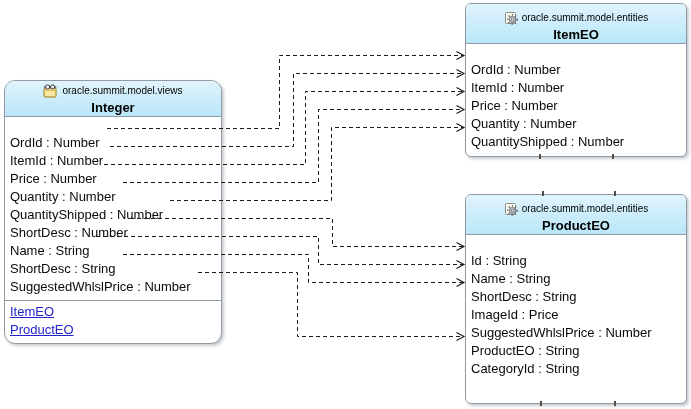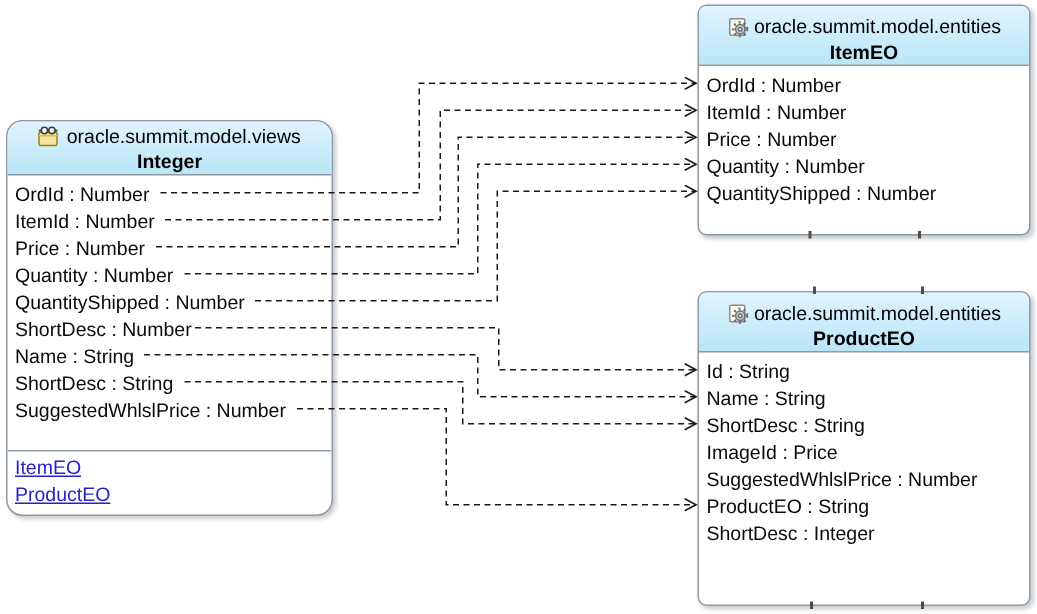--- a/index.html
+++ b/index.html
@@ -8,24 +8,24 @@
     font-family:"Liberation Sans",sans-serif;overflow:hidden;
   }
   #connector-layer{position:absolute;left:0;top:0;width:691px;height:409px;z-index:5;pointer-events:none;}
   .uml-box{
     position:absolute;display:flex;flex-direction:column;box-sizing:border-box;
     background:#ffffff;border:1px solid #8f9aa4;border-radius:6px;
     box-shadow:2px 2px 3px rgba(110,120,130,.38);z-index:1;overflow:hidden;
   }
   .box-header{background:linear-gradient(#e0f4fd,#b9e6f8);border-bottom:1px solid #8f9aa4;padding-top:1px;}
   .uml-box.entity .box-header{padding-top:5px;}
-  .pkg-line{display:flex;align-items:center;justify-content:center;gap:4px;height:17px;font-size:13px;color:#000;white-space:nowrap;}
+  .pkg-line{display:flex;align-items:center;justify-content:center;gap:4px;height:17px;font-size:10px;color:#000;white-space:nowrap;}
   .box-icon{display:inline-flex;align-items:center;}
   .box-title{text-align:center;font-weight:bold;font-size:13px;height:17px;line-height:17px;color:#000;}
-  .box-attrs{padding-top:4px;}
+  .box-attrs{padding-top:17px;}
   .attr-row{height:18px;line-height:18px;font-size:13px;padding-left:5px;white-space:nowrap;color:#0a0a0a;}
   .box-spacer{flex:1;}
   .box-links{border-top:1px solid #8f9aa4;padding:2px 0 4px;}
   .eo-link{display:block;height:18px;line-height:18px;font-size:13px;padding-left:5px;color:#2323cc;text-decoration:underline;cursor:pointer;}
   .page-tick{position:absolute;width:2px;height:5px;background:#4d4d4d;z-index:6;}
 </style>
 </head>
 <body>
 
 <div class="canvas">
@@ -118,21 +118,21 @@
       </div>
       <div class="box-title">ProductEO</div>
     </div>
     <div class="box-attrs">
         <div class="attr-row"><span class="attr-text">Id : String</span></div>
         <div class="attr-row"><span class="attr-text">Name : String</span></div>
         <div class="attr-row"><span class="attr-text">ShortDesc : String</span></div>
         <div class="attr-row"><span class="attr-text">ImageId : Price</span></div>
         <div class="attr-row"><span class="attr-text">SuggestedWhlslPrice : Number</span></div>
         <div class="attr-row"><span class="attr-text">ProductEO : String</span></div>
-        <div class="attr-row"><span class="attr-text">ShortDesc : Integer</span></div>
+        <div class="attr-row"><span class="attr-text">CategoryId : String</span></div>
       </div>
     <div class="box-spacer"></div>
 
   </div>
     <div class="page-tick" style="left: 539px; top: 154px;"></div>
     <div class="page-tick" style="left: 612px; top: 154px;"></div>
     <div class="page-tick" style="left: 542px; top: 191px;"></div>
     <div class="page-tick" style="left: 614px; top: 191px;"></div>
     <div class="page-tick" style="left: 540px; top: 401px;"></div>
     <div class="page-tick" style="left: 614px; top: 401px;"></div>

